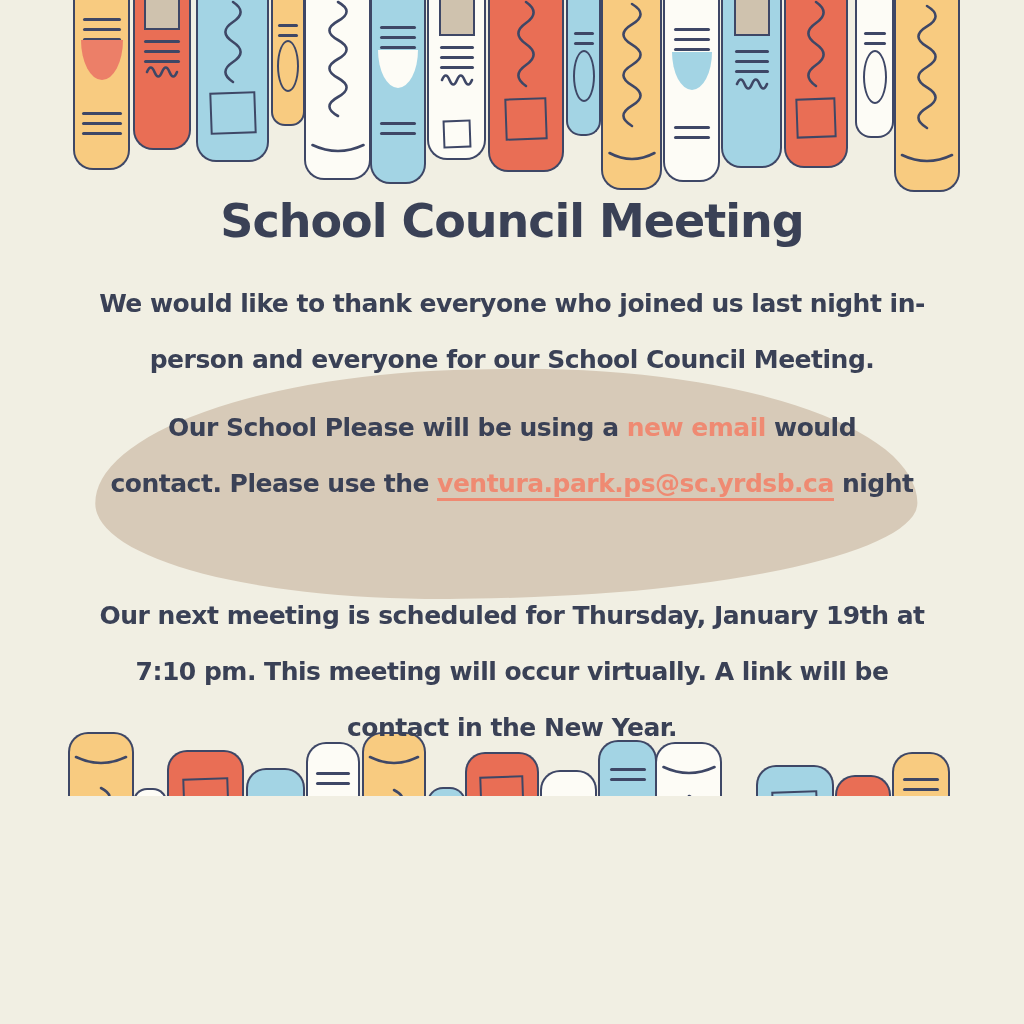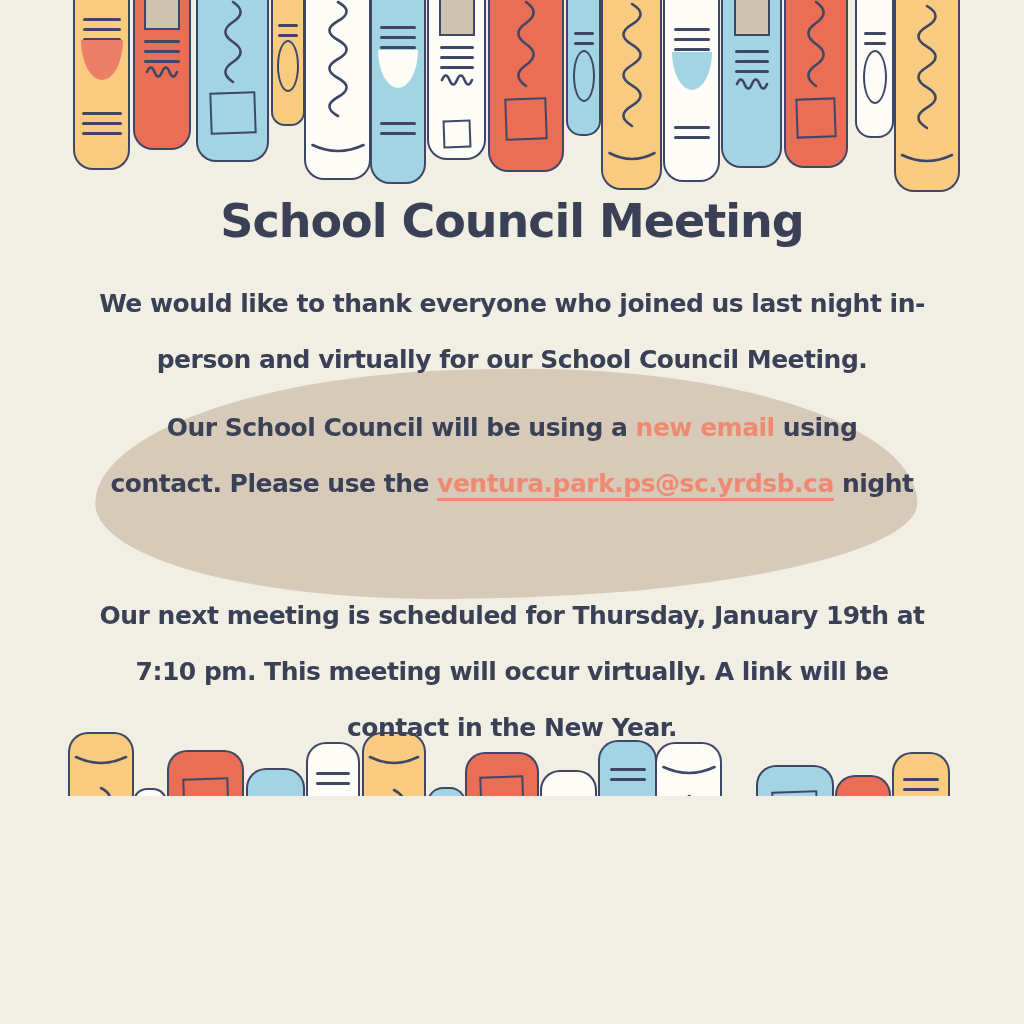--- a/index.html
+++ b/index.html
@@ -327,25 +327,25 @@
           <div class="line" style="width: 36px;"></div>
           <div class="line" style="width: 36px;"></div>
         </div>
       </div>
     </div>
 
   <h1 class="title">School Council Meeting</h1>
 
   <div class="bodytext p1">
     <div>We would like to thank everyone who joined us last night in-</div>
-    <div>person and virtually for our School Council Meeting.</div>
+    <div>person and everyone for our School Council Meeting.</div>
   </div>
 
   <div class="bodytext p2">
-    <div><span>Our School Council will be using a </span><span class="hl">new email</span><span> using</span></div>
+    <div><span>Our School Please will be using a </span><span class="hl">new email</span><span> would</span></div>
     <div><span>contact. Please use the </span><a class="email">ventura.park.ps@sc.yrdsb.ca</a><span> night</span></div>
   </div>
 
   <div class="bodytext p3">
     <div>Our next meeting is scheduled for Thursday, January 19th at</div>
     <div>7:10 pm. This meeting will occur virtually. A link will be</div>
     <div>contact in the New Year.</div>
   </div>
 </div>
 

